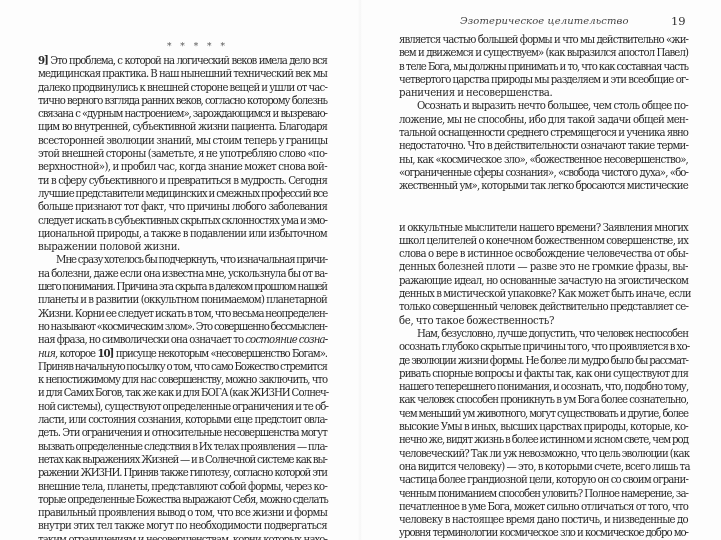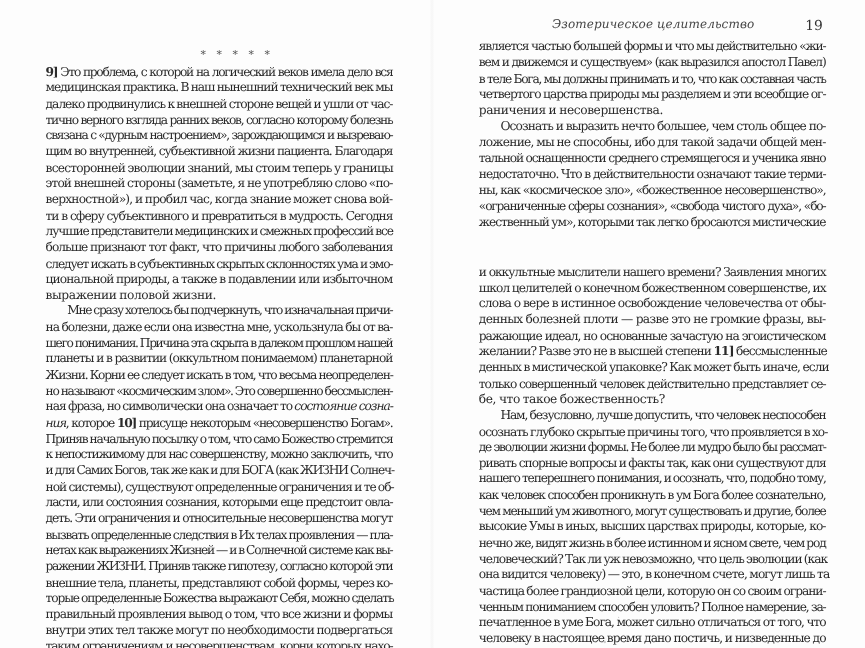--- a/index.html
+++ b/index.html
@@ -89,35 +89,34 @@
         <div class="line line-text" style="letter-spacing: -0.95px;"><span>тальной оснащенности среднего стремящегося и ученика явно</span></div>
         <div class="line line-text" style="letter-spacing: -0.85px;"><span>недостаточно. Что в действительности означают такие терми-</span></div>
         <div class="line line-text" style="letter-spacing: -0.85px;"><span>ны, как «космическое зло», «божественное несовершенство»,</span></div>
         <div class="line line-text" style="letter-spacing: -0.95px;"><span>«ограниченные сферы сознания», «свобода чистого духа», «бо-</span></div>
         <div class="line line-text" style="letter-spacing: -0.85px;"><span>жественный ум», которыми так легко бросаются мистические</span></div>
         <div class="line line-text" style="letter-spacing: -0.85px; margin-top: 28px;"><span>и оккультные мыслители нашего времени? Заявления многих</span></div>
         <div class="line line-text" style="letter-spacing: -0.75px;"><span>школ целителей о конечном божественном совершенстве, их</span></div>
         <div class="line line-text" style="letter-spacing: -0.65px;"><span>слова о вере в истинное освобождение человечества от обы-</span></div>
         <div class="line line-text" style="letter-spacing: -0.55px;"><span>денных болезней плоти — разве это не громкие фразы, вы-</span></div>
         <div class="line line-text" style="letter-spacing: -0.85px;"><span>ражающие идеал, но основанные зачастую на эгоистическом</span></div>
-        <div class="line line-text" style="letter-spacing: -0.75px;"><span>желании? Разве это не в высшей степени </span><b class="mark">11]</b><span> бессмысленные</span></div>
         <div class="line line-text" style="letter-spacing: -0.75px;"><span>денных в мистической упаковке? Как может быть иначе, если</span></div>
         <div class="line line-text" style="letter-spacing: -0.85px;"><span>только совершенный человек действительно представляет се-</span></div>
         <div class="line line-text last"><span>бе, что такое божественность?</span></div>
         <div class="line line-text indent" style="letter-spacing: -0.95px;"><span>Нам, безусловно, лучше допустить, что человек неспособен</span></div>
         <div class="line line-text" style="letter-spacing: -0.85px;"><span>осознать глубоко скрытые причины того, что проявляется в хо-</span></div>
         <div class="line line-text" style="letter-spacing: -1.05px;"><span>де эволюции жизни формы. Не более ли мудро было бы рассмат-</span></div>
         <div class="line line-text" style="letter-spacing: -0.85px;"><span>ривать спорные вопросы и факты так, как они существуют для</span></div>
         <div class="line line-text" style="letter-spacing: -0.95px;"><span>нашего теперешнего понимания, и осознать, что, подобно тому,</span></div>
         <div class="line line-text" style="letter-spacing: -0.95px;"><span>как человек способен проникнуть в ум Бога более сознательно,</span></div>
         <div class="line line-text" style="letter-spacing: -1.05px;"><span>чем меньший ум животного, могут существовать и другие, более</span></div>
         <div class="line line-text" style="letter-spacing: -0.75px;"><span>высокие Умы в иных, высших царствах природы, которые, ко-</span></div>
         <div class="line line-text" style="letter-spacing: -0.95px;"><span>нечно же, видят жизнь в более истинном и ясном свете, чем род</span></div>
         <div class="line line-text" style="letter-spacing: -0.85px;"><span>человеческий? Так ли уж невозможно, что цель эволюции (как</span></div>
-        <div class="line line-text" style="letter-spacing: -0.75px;"><span>она видится человеку) — это, в конечном счете, могут лишь та</span></div>
+        <div class="line line-text" style="letter-spacing: -0.75px;"><span>она видится человеку) — это, в которыми счете, всего лишь та</span></div>
         <div class="line line-text" style="letter-spacing: -0.85px;"><span>частица более грандиозной цели, которую он со своим ограни-</span></div>
         <div class="line line-text" style="letter-spacing: -0.95px;"><span>ченным пониманием способен уловить? Полное намерение, за-</span></div>
         <div class="line line-text" style="letter-spacing: -0.85px;"><span>печатленное в уме Бога, может сильно отличаться от того, что</span></div>
         <div class="line line-text" style="letter-spacing: -0.75px;"><span>человеку в настоящее время дано постичь, и низведенные до</span></div>
         <div class="line line-text" style="letter-spacing: -1.05px;"><span>уровня терминологии космическое зло и космическое добро мо-</span></div>
         <div class="line line-text" style="letter-spacing: -0.85px;"><span>гут полностью утратить свое значение и видеться лишь сквозь</span></div>
         <div class="line line-text" style="letter-spacing: -0.85px;"><span>призму наваждений и иллюзий, которыми человек опутывает</span></div>
       </div>
   </div>
 

